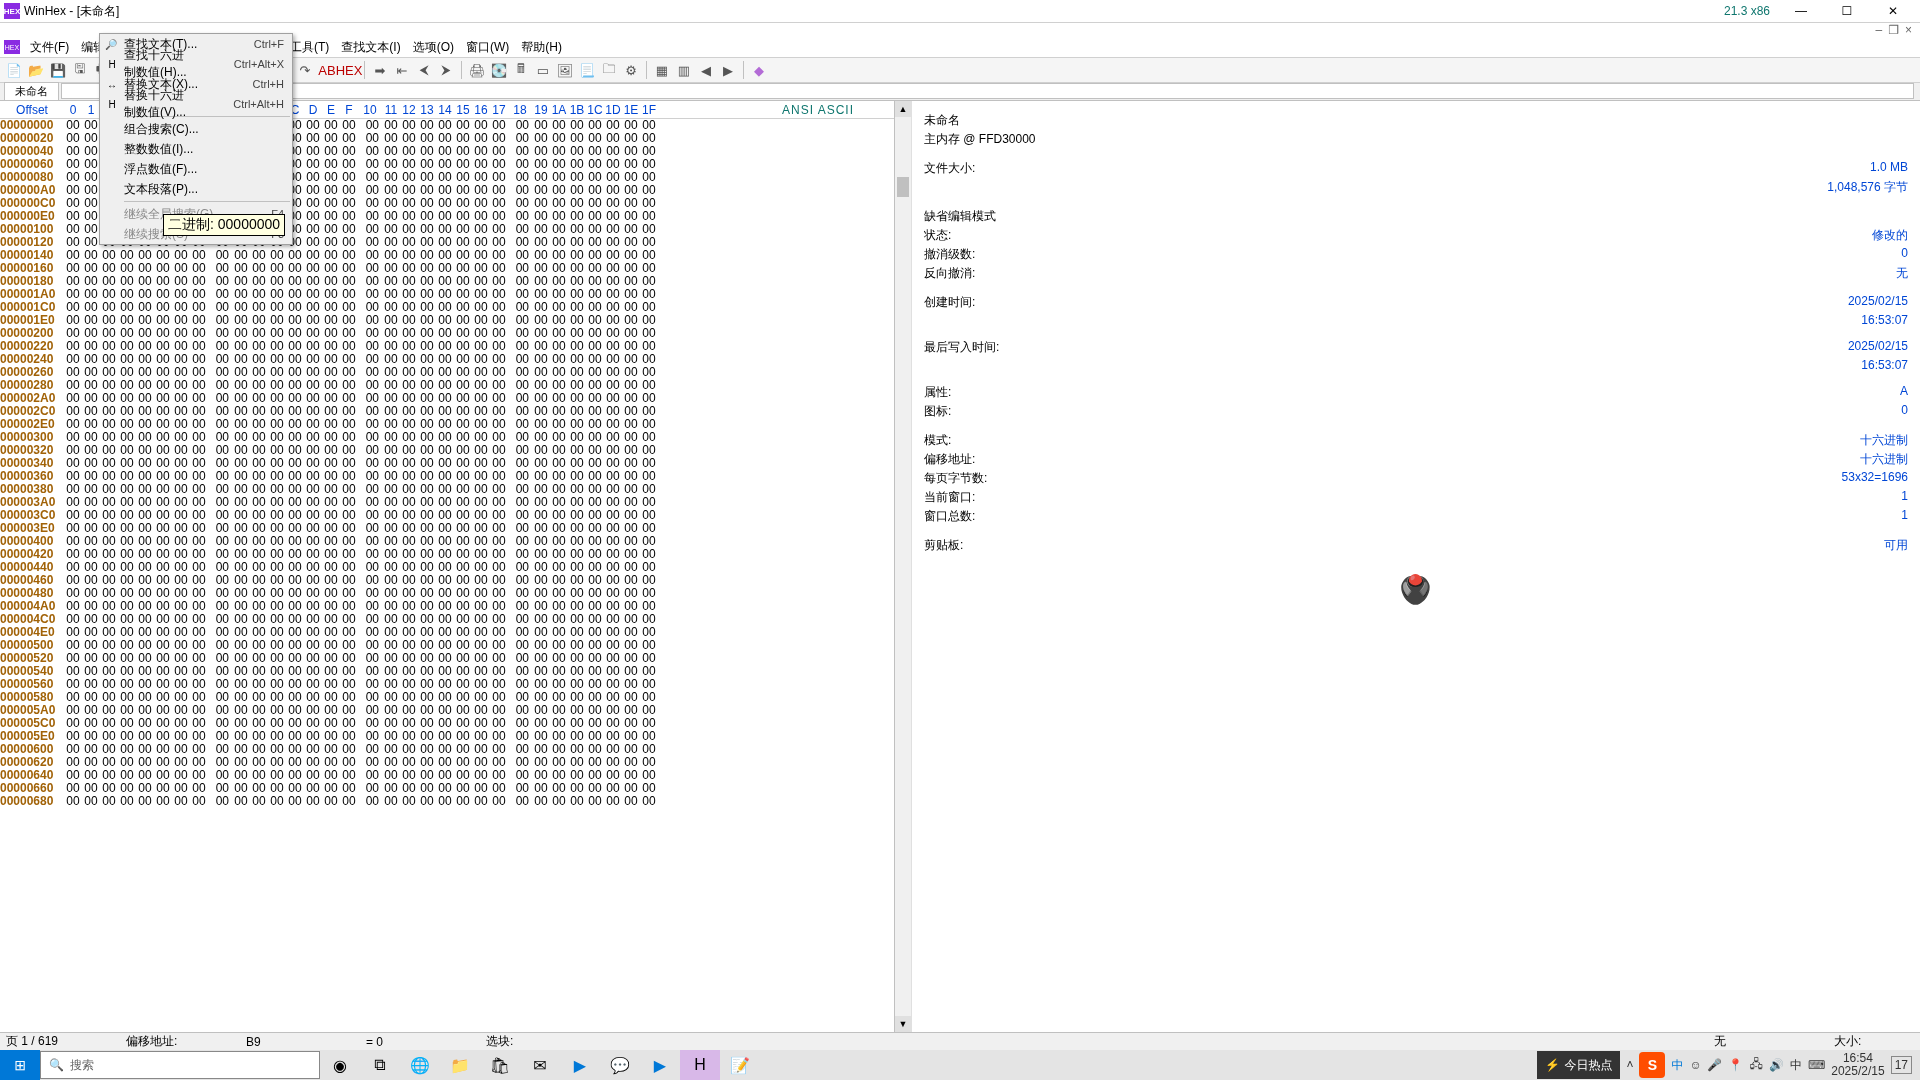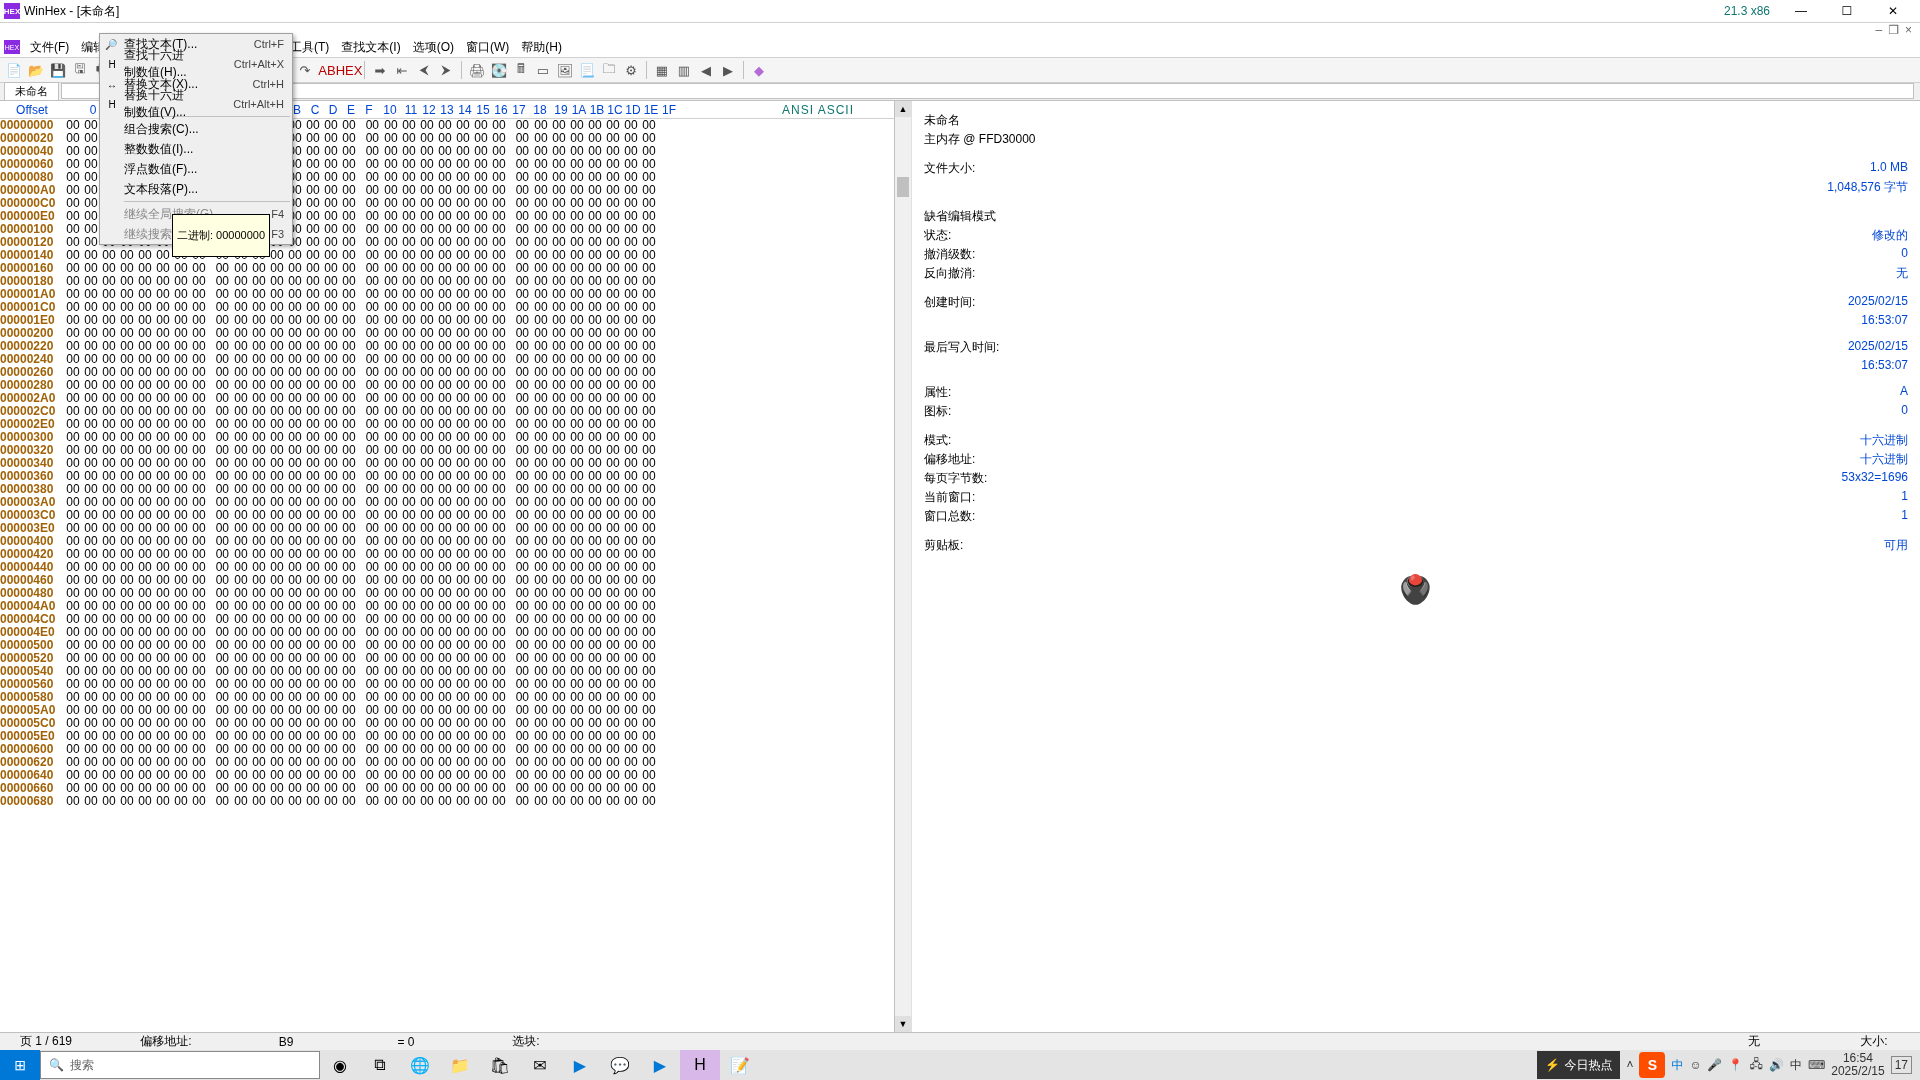--- a/index.html
+++ b/index.html
@@ -15,21 +15,21 @@
 .menubar .mitem { padding:2px 6px; cursor:pointer; }
 .menubar .mitem.active { background:#cce8ff; border:1px solid #99d1ff; padding:1px 5px;}
 .toolbar { height:26px; background:#f5f5f5; border-top:1px solid #d0d0d0; border-bottom:1px solid #d0d0d0; display:flex; align-items:center; padding:0 4px; gap:2px; }
 .toolbar .tbtn { width:20px; height:20px; display:flex; align-items:center; justify-content:center; cursor:pointer; font-size:13px; color:#555;}
 .toolbar .sep { width:1px; height:18px; background:#c0c0c0; margin:0 3px; }
 .tabbar { height:18px; background:#f0f0f0; border-bottom:1px solid #c0c0c0; display:flex; align-items:flex-end;}
 .tab { padding:1px 10px; background:#fff; border:1px solid #c0c0c0; border-bottom:none; margin-left:4px; font-size:11px;}
 .filterbox{ height:16px; border:1px solid #c0c0c0; flex:1; margin:1px 6px 1px 2px; background:#fff;}
 .main { display:flex; height:calc(100% - 23px - 14px - 20px - 26px - 18px - 18px - 30px); }
 .hexpane { flex:0 0 895px; display:flex; flex-direction:column; font-family:Consolas,'Courier New',monospace; font-size:12px; overflow:hidden; border-right:1px solid #c0c0c0; position:relative;}
-.hexhead { display:flex; height:18px; background:#fff; border-bottom:1px solid #d0d0d0; align-items:center;gap:20px; }
+.hexhead { display:flex; height:18px; background:#fff; border-bottom:1px solid #d0d0d0; align-items:center; }
 .hexhead .off { width:64px; color:#0046d5; text-align:center;}
 .hexhead .cols { display:flex; }
 .hexhead .col { width:18px; text-align:center; color:#0046d5; }
 .hexhead .col.gap { width:24px; }
 .hexhead .asciihead{ flex:1; text-align:right; padding-right:40px; color:#0f766e; letter-spacing:1px;}
 .hexbody { flex:1; overflow:hidden; }
 .hexrow { display:flex; height:13px; line-height:13px;}
 .hexrow .off { width:64px; color:#a16207; text-align:left; padding-right:4px;font-weight:bold;}
 .hexrow .bytes { display:flex; }
 .hexrow .b { width:18px; text-align:center; color:#000;}
@@ -37,37 +37,37 @@
 .scrollbar { width:16px; background:#f0f0f0; display:flex; flex-direction:column;}
 .scrollbar .arr { height:16px; background:#e0e0e0; text-align:center; font-size:9px; line-height:16px;}
 .scrollbar .track { flex:1; position:relative;}
 .scrollbar .thumb { position:absolute; left:2px; right:2px; top:60px; height:20px; background:#c0c0c0;}
 .sidepane { flex:1; background:#fff; padding:10px 12px; border-left:1px solid #e0e0e0;}
 .sidepane .row { display:flex; justify-content:space-between; padding:1px 0; font-size:12px;}
 .sidepane .row .lbl { color:#000;}
 .sidepane .row .val { color:#0046d5; text-align:right;}
 .sidepane .gap { height:10px;}
 .sidepane .chipimg { text-align:center; margin-top:18px; font-size:28px;}
-.statusbar { height:18px; background:#f0f0f0; border-top:1px solid #c0c0c0; display:flex; align-items:center; font-size:11px; padding:0 6px; gap:40px;text-align:center;}
+.statusbar { height:18px; background:#f0f0f0; border-top:1px solid #c0c0c0; display:flex; align-items:center; font-size:11px; padding:0 6px; gap:40px;}
 .statusbar .cell { min-width:80px;}
 .statusbar .spacer{flex:1;}
 .taskbar { position:absolute; bottom:0; left:0; right:0; height:30px; background:#e4e4e4; display:flex; align-items:center;}
 .taskbar .start { width:40px; height:30px; background:#0078d7; color:#fff; display:flex; align-items:center;justify-content:center; font-size:14px;}
 .taskbar .search { flex:0 0 280px; height:28px; background:#fff; border:1px solid #888; display:flex;align-items:center; padding:0 8px; color:#666;}
 .taskbar .tbico { width:40px; height:30px; display:flex; align-items:center;justify-content:center; font-size:16px;}
 .taskbar .tray { margin-left:auto; display:flex; align-items:center; gap:6px; padding-right:8px; font-size:11px; color:#333;}
 .taskbar .clock { text-align:center; line-height:13px; font-size:11px;}
 .dropdown { position:absolute; left:99px; top:33px; width:194px; background:#efefef; border:1px solid #a0a0a0; box-shadow:2px 2px 4px rgba(0,0,0,0.3); z-index:100;}
 .dropdown .drow { display:flex; align-items:center; height:20px; padding:0 8px 0 24px; position:relative; cursor:pointer;}
 .dropdown .drow.disabled { color:#888;}
 .dropdown .drow .lbl{flex:1;}
 .dropdown .drow .sc{color:#444; font-size:11px;margin-left:39px;}
 .dropdown .dico { position:absolute; left:4px; width:16px; height:16px; font-size:10px; display:flex;align-items:center;justify-content:center;}
 .dropdown .dsep { height:1px; background:#c0c0c0; margin:2px 2px 2px 24px;}
-.tooltip { position:absolute; left:172px; top:214px; background:#ffffe1; border:1px solid #000; padding:13px 4px; font-size:11px; z-index:101;}
+.tooltip { position:absolute; left:163px; top:214px; background:#ffffe1; border:1px solid #000; padding:1px 4px; font-size:14px; z-index:101;}
 .sogou { width:26px; height:26px; background:#ff4d00; color:#fff; border-radius:4px; display:flex;align-items:center;justify-content:center; font-weight:bold; font-size:14px;}
 .hotbox { display:flex; align-items:center; background:#333; color:#fff; height:28px; padding:0 8px; gap:4px; font-size:12px;}
 </style>
 </head>
 <body>
 
 <div class="titlebar">
   <div class="ico">HEX</div>
   <div class="title">WinHex - [未命名]</div>
   <div class="ver">21.3  x86</div>

